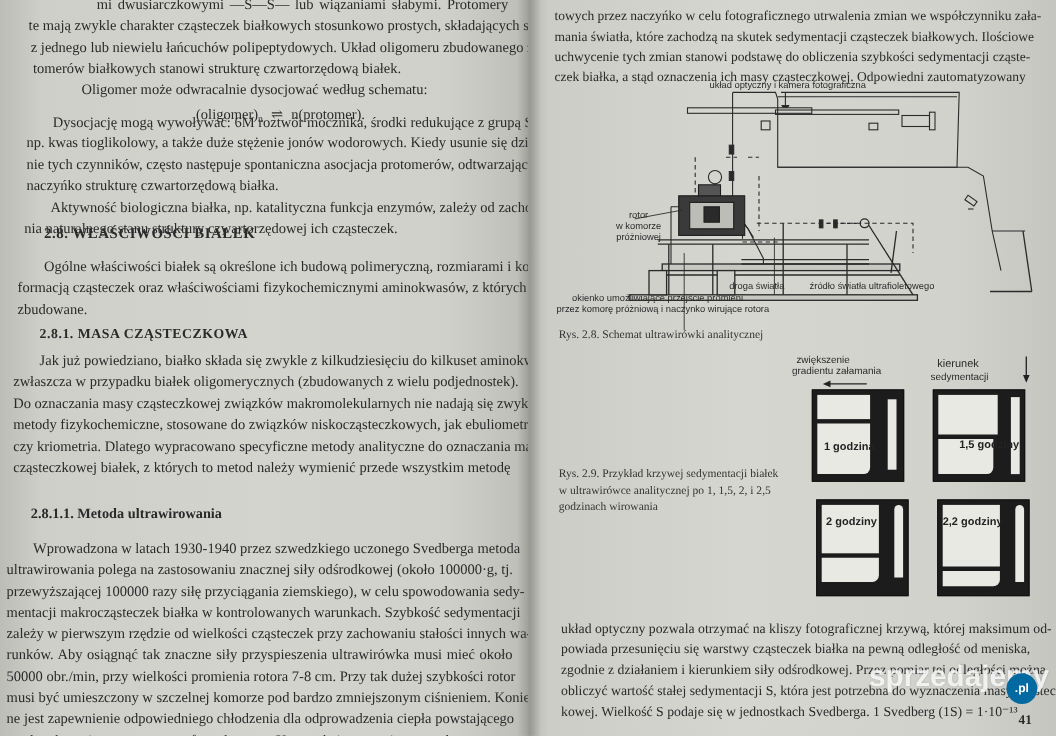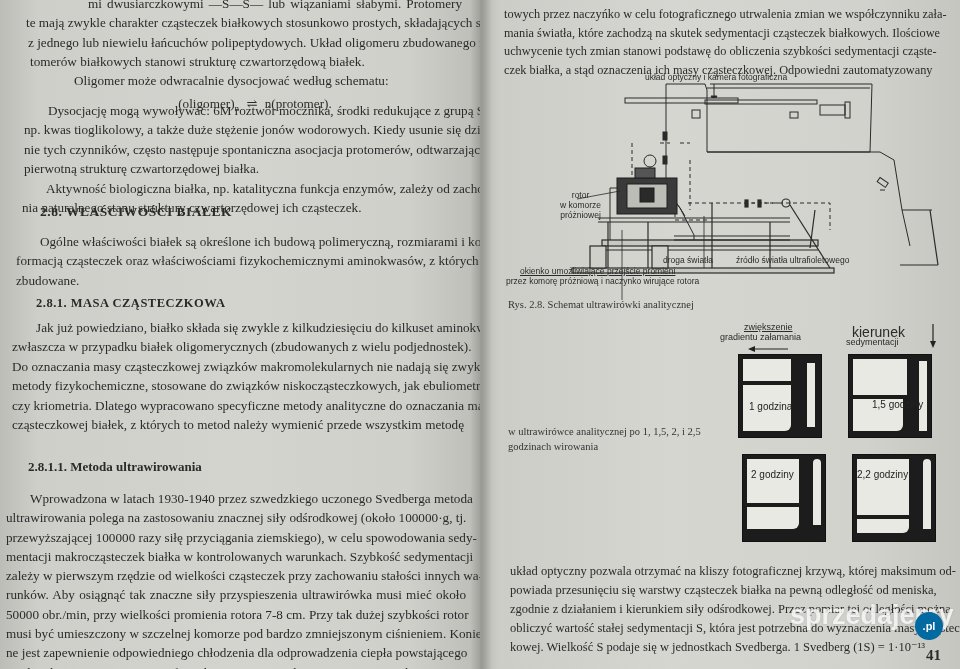--- a/index.html
+++ b/index.html
@@ -30,22 +30,22 @@
   .formula { text-align:center; margin:4px 0 4px 0; }
   .sub { font-size:9px; vertical-align:-3px; }
   h2.section {
     position:absolute; margin:0; font-size:13.5px; font-weight:bold; letter-spacing:0.5px;
     font-variant:small-caps; text-transform:none;
   }
   .caption { position:absolute; font-size:10.5px; line-height:15px; color:#333; }
   .fig-label { font-family:"Liberation Sans","DejaVu Sans",sans-serif; font-size:8.5px; color:#2a2a2a; position:absolute; line-height:10px; text-align:center; white-space:nowrap; }
   .photo { position:absolute; background:#1c1c1c; border:1px solid #111; }
   .photo .cell { position:absolute; background:#e9e9e4; }
-  .photo .lbl { position:absolute; font-family:"Liberation Sans","DejaVu Sans",sans-serif; font-size:10px; color:#222; white-space:nowrap; }
-  .page-number { position:absolute; font-size:15px; font-weight:bold; }
+  .photo .lbl { position:absolute; font-family:"Liberation Sans","DejaVu Sans",sans-serif; font-size:10px; color:#222; white-space:nowrap;font-weight:bold; }
+  .page-number { position:absolute; font-size:12px; font-weight:bold; }
   .watermark {
     position:absolute; left:790px; top:600px; font-family:"Liberation Sans","DejaVu Sans",sans-serif;
     font-size:27px; font-weight:bold; color:rgba(255,255,255,0.82); letter-spacing:0px;
     text-shadow:0 0 2px rgba(120,120,120,0.4);
   }
   .wm-badge {
     position:absolute; left:915px; top:612px; width:28px; height:28px; border-radius:50%;
     background:#0369a1; color:#fff; font-family:"Liberation Sans","DejaVu Sans",sans-serif;
     font-size:11px; font-weight:bold; text-align:center; line-height:28px;
   }
@@ -68,21 +68,21 @@
       <span>(oligomer)</span><span class="sub">n</span>
       <span style="margin:0 4px;">⇌</span>
       <span>n(protomer).</span>
     </div>
   </div>
 
   <div class="text-block" style="left:24px; top:101px; width:438px;">
     <span class="line" style="padding-left:24px;">Dysocjację mogą wywoływać: 6M roztwór mocznika, środki redukujące z grupą SH</span>
     <span class="line">np. kwas tioglikolowy, a także duże stężenie jonów wodorowych. Kiedy usunie się działa-</span>
     <span class="line">nie tych czynników, często następuje spontaniczna asocjacja protomerów, odtwarzająca</span>
-    <span class="line last">pierwotną strukturę czwartorzędowej białka.</span>
+    <span class="line last">naczyńko strukturę czwartorzędową białka.</span>
   </div>
 
   <div class="text-block" style="left:22px; top:179px; width:440px;">
     <span class="line" style="padding-left:24px;">Aktywność biologiczna białka, np. katalityczna funkcja enzymów, zależy od zachowa-</span>
     <span class="line last">nia naturalnego stanu struktury czwartorzędowej ich cząsteczek.</span>
   </div>
 
   <h2 class="section" style="left:40px; top:204px;">2.8. WŁAŚCIWOŚCI BIAŁEK</h2>
 
   <div class="text-block" style="left:16px; top:232px; width:448px;">
@@ -209,36 +209,36 @@
         <line x1="142" y1="170" x2="142" y2="240"></line>
       </g>
     </svg>
     <div class="fig-label" style="left:80px; top:130px; text-align:center;">
       <span style="white-space:pre-line; display:block;">rotor
 w komorze
 próżniowej</span>
     </div>
     <div class="fig-label" style="left:183px; top:195px;">droga światła</div>
     <div class="fig-label" style="left:256px; top:195px;">źródło światła ultrafioletowego</div>
-    <div class="fig-label" style="left:40px; top:206px;text-decoration:underline;">okienko umożliwiające przejście promieni</div>
+    <div class="fig-label" style="left:40px; top:206px;">okienko umożliwiające przejście promieni</div>
     <div class="fig-label" style="left:26px; top:216px;">przez komorę próżniową i naczynko wirujące rotora</div>
   </div>
 
   <div class="caption" style="left:28px; top:297px;">Rys. 2.8. Schemat ultrawirówki analitycznej</div>
 
   <div style="position:absolute; left:240px; top:318px; width:240px; height:250px;">
-    <div class="fig-label" style="left:24px; top:4px; font-size:9px;text-decoration:underline;">zwiększenie</div>
+    <div class="fig-label" style="left:4px; top:4px; font-size:9px;">zwiększenie</div>
     <div class="fig-label" style="left:0px; top:14px; font-size:9px;">gradientu załamania</div>
     <svg width="240" height="40" style="position:absolute; left:0; top:0;">
       <line x1="30" y1="31" x2="68" y2="31" stroke="#222" stroke-width="1.2"></line>
       <polygon points="28,31 35,28 35,34" fill="#222"></polygon>
       <line x1="213" y1="6" x2="213" y2="26" stroke="#222" stroke-width="1.2"></line>
       <polygon points="213,30 210,23 216,23" fill="#222"></polygon>
     </svg>
-    <div class="fig-label" style="left:132px; top:9px; font-size:14px;">kierunek</div>
+    <div class="fig-label" style="left:132px; top:9px; font-size:10px;">kierunek</div>
     <div class="fig-label" style="left:126px; top:19px; font-size:9px;">sedymentacji</div>
 
     <div class="photo" style="left:18px; top:36px; width:82px; height:82px;">
       <div class="cell" style="left:4px; top:4px; width:48px; height:22px;"></div>
       <div class="cell" style="left:4px; top:30px; width:48px; height:46px; border-radius:0 0 6px 0;"></div>
       <div class="cell" style="left:68px; top:8px; width:8px; height:64px;"></div>
       <div class="lbl" style="left:10px; top:46px;">1 godzina</div>
     </div>
 
     <div class="photo" style="left:128px; top:36px; width:82px; height:82px;">
@@ -257,20 +257,21 @@
 
     <div class="photo" style="left:132px; top:136px; width:82px; height:86px;">
       <div class="cell" style="left:4px; top:4px; width:52px; height:56px;"></div>
       <div class="cell" style="left:4px; top:64px; width:52px; height:14px; border-radius:0 0 6px 0;"></div>
       <div class="cell" style="left:70px; top:4px; width:8px; height:70px; border-radius:4px 4px 0 0;"></div>
       <div class="lbl" style="left:4px; top:14px;">2,2 godziny</div>
     </div>
   </div>
 
   <div class="caption" style="left:28px; top:424px; width:200px;">
+    <div>Rys. 2.9. Przykład krzywej sedymentacji białek</div>
     <div>w ultrawirówce analitycznej po 1, 1,5, 2, i 2,5</div>
     <div>godzinach wirowania</div>
   </div>
 
   <div class="text-block" style="left:30px; top:562px; width:426px; font-size:12.5px; line-height:19px;">
     <span class="line">układ optyczny pozwala otrzymać na kliszy fotograficznej krzywą, której maksimum od-</span>
     <span class="line">powiada przesunięciu się warstwy cząsteczek białka na pewną odległość od meniska,</span>
     <span class="line">zgodnie z działaniem i kierunkiem siły odśrodkowej. Przez pomiar tej odległości można</span>
     <span class="line">obliczyć wartość stałej sedymentacji S, która jest potrzebna do wyznaczenia masy cząstecz-</span>
     <span class="line last">kowej. Wielkość S podaje się w jednostkach Svedberga. 1 Svedberg (1S) = 1·10⁻¹³</span>

